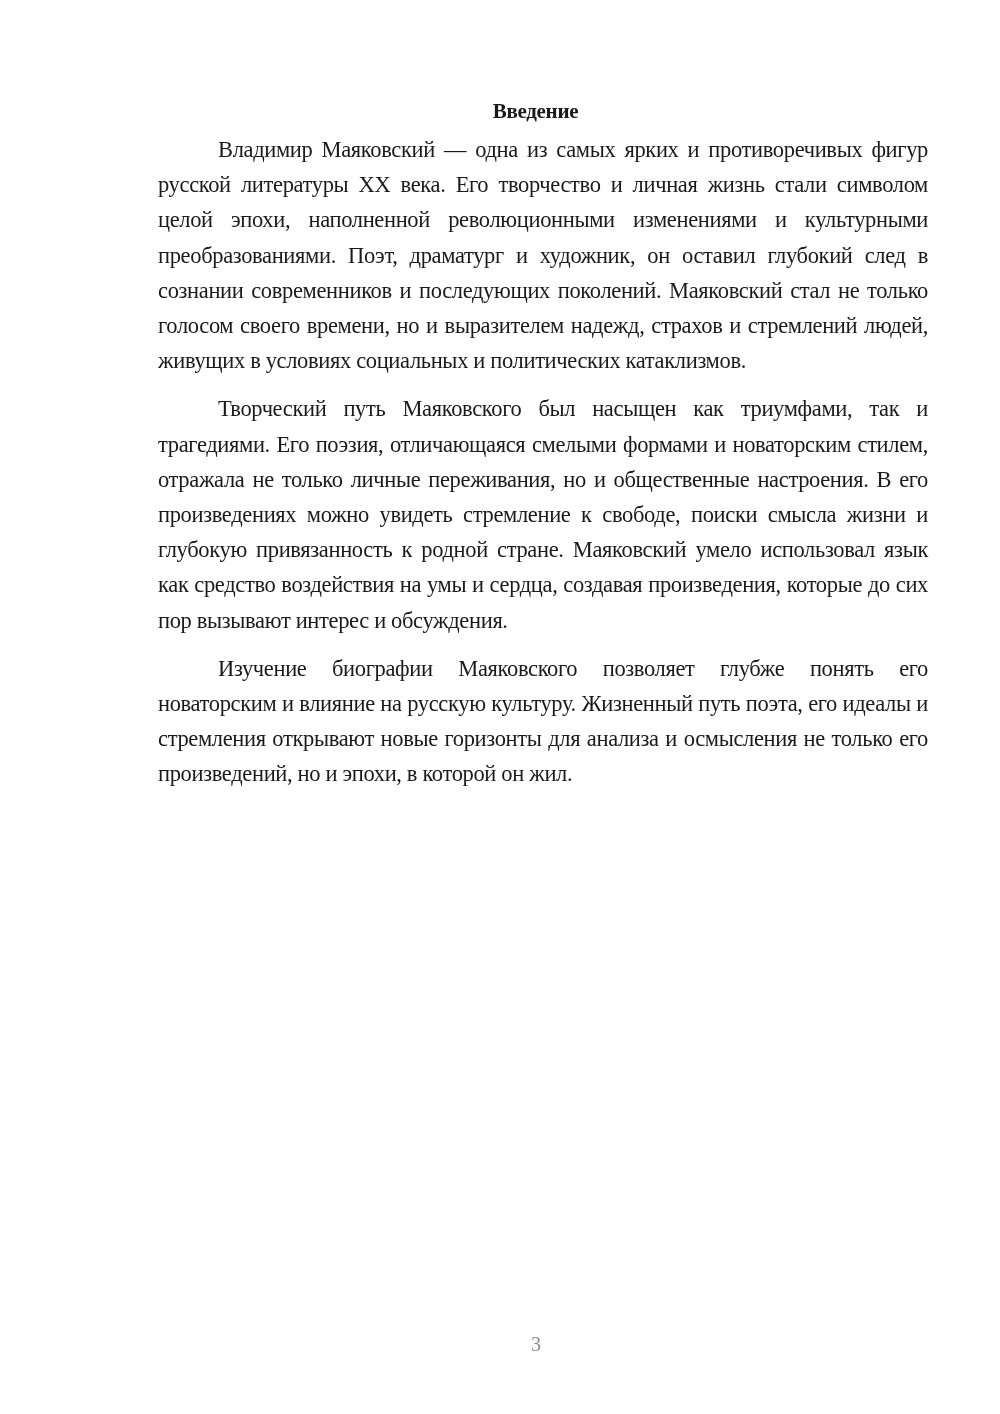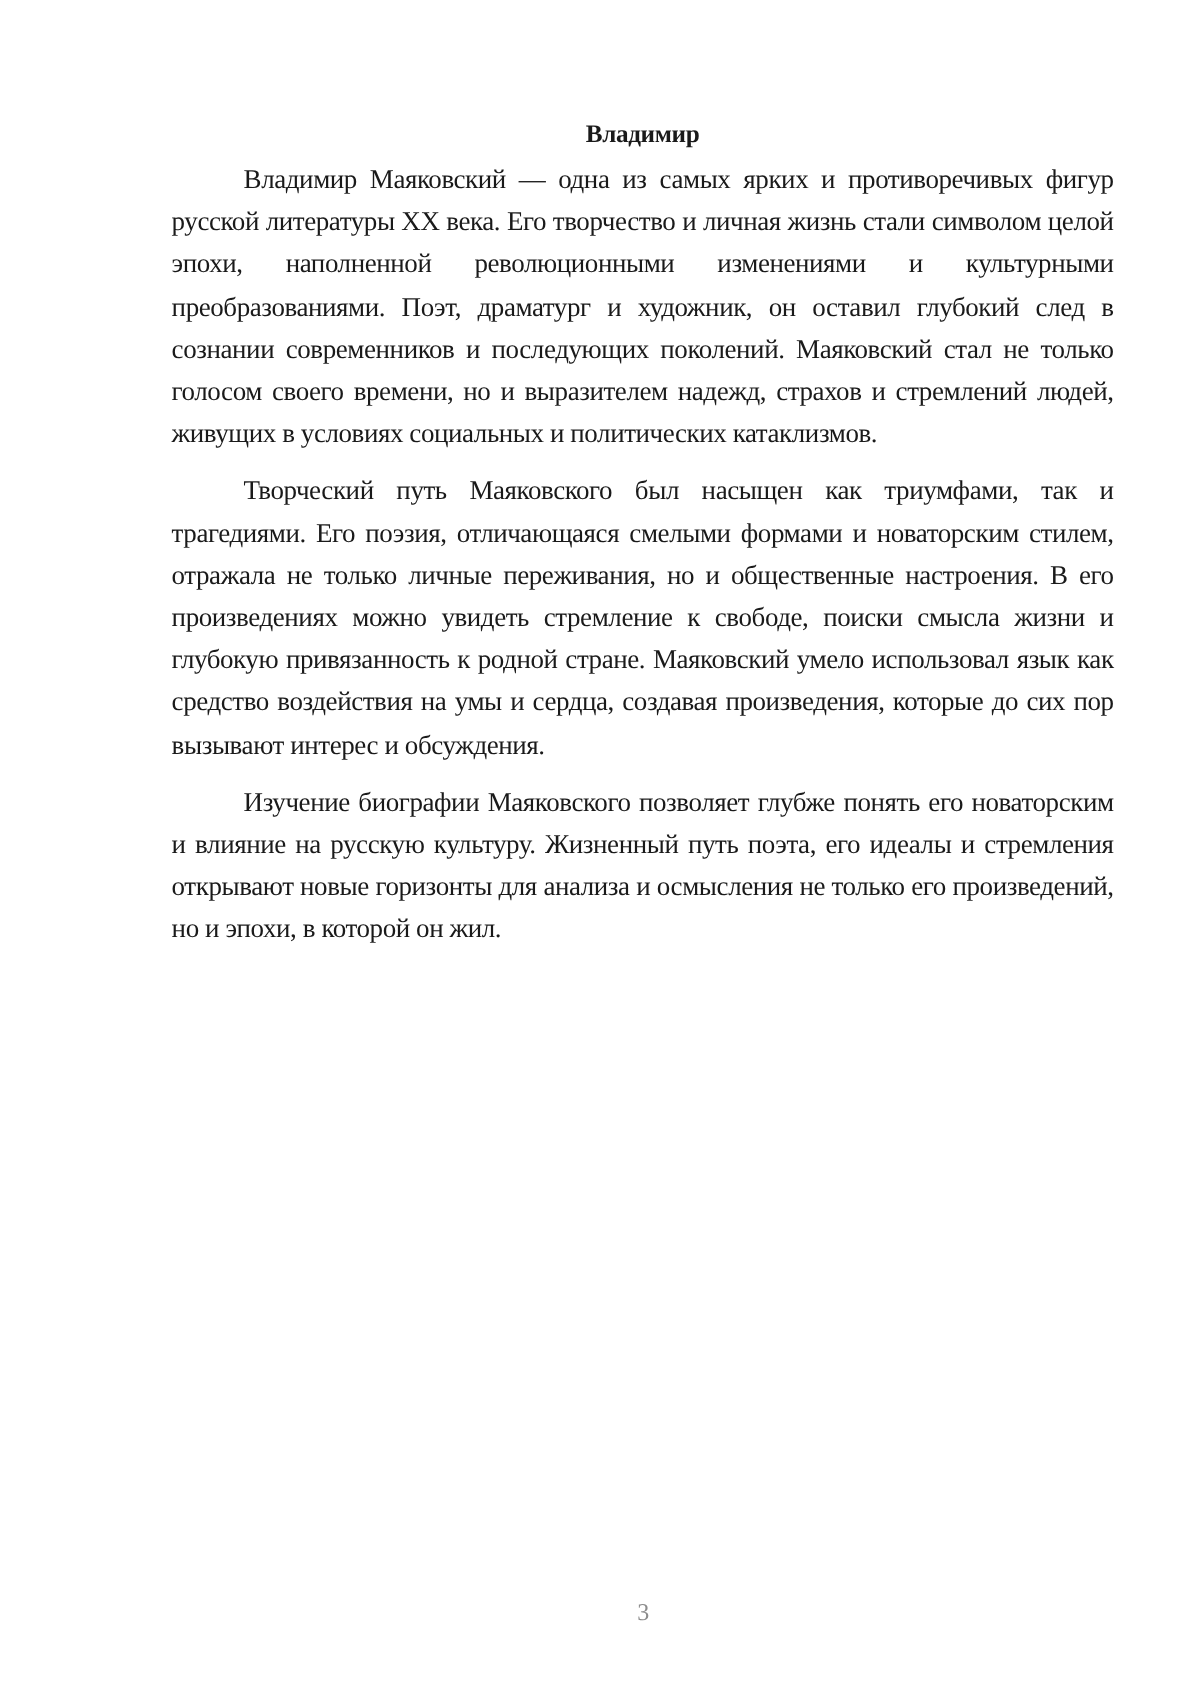--- a/index.html
+++ b/index.html
@@ -34,39 +34,39 @@
       font-size: 21px;
       line-height: 30px;
       margin: 0 0 6px 0;
       letter-spacing: -0.3px;
     }
     .para {
       font-size: 22.5px;
       line-height: 35.2px;
       text-align: justify;
       text-indent: 60px;
-      margin: 0 0 13px 0;
+      margin: 0 0 13px 15px;
       letter-spacing: -0.35px;
       word-spacing: 0px;
       hyphens: none;
     }
     .page-number {
       position: absolute;
       left: 0;
       width: 1072px;
       top: 1333px;
       text-align: center;
       font-size: 20px;
       color: #8c8c8c;
     }
   </style>
 </head>
 <body>
 
 <div class="page">
   <div class="content">
-    <h1 class="title">Владимир</h1>
+    <h1 class="title">Введение</h1>
     <p class="para">Владимир Маяковский — одна из самых ярких и противоречивых фигур русской литературы XX века. Его творчество и личная жизнь стали символом целой эпохи, наполненной революционными изменениями и культурными преобразованиями. Поэт, драматург и художник, он оставил глубокий след в сознании современников и последующих поколений. Маяковский стал не только голосом своего времени, но и выразителем надежд, страхов и стремлений людей, живущих в условиях социальных и политических катаклизмов.</p>
     <p class="para">Творческий путь Маяковского был насыщен как триумфами, так и трагедиями. Его поэзия, отличающаяся смелыми формами и новаторским стилем, отражала не только личные переживания, но и общественные настроения. В его произведениях можно увидеть стремление к свободе, поиски смысла жизни и глубокую привязанность к родной стране. Маяковский умело использовал язык как средство воздействия на умы и сердца, создавая произведения, которые до сих пор вызывают интерес и обсуждения.</p>
     <p class="para">Изучение биографии Маяковского позволяет глубже понять его новаторским и влияние на русскую культуру. Жизненный путь поэта, его идеалы и стремления открывают новые горизонты для анализа и осмысления не только его произведений, но и эпохи, в которой он жил.</p>
   </div>
   <div class="page-number">3</div>
 </div>
 
 </body></html>

